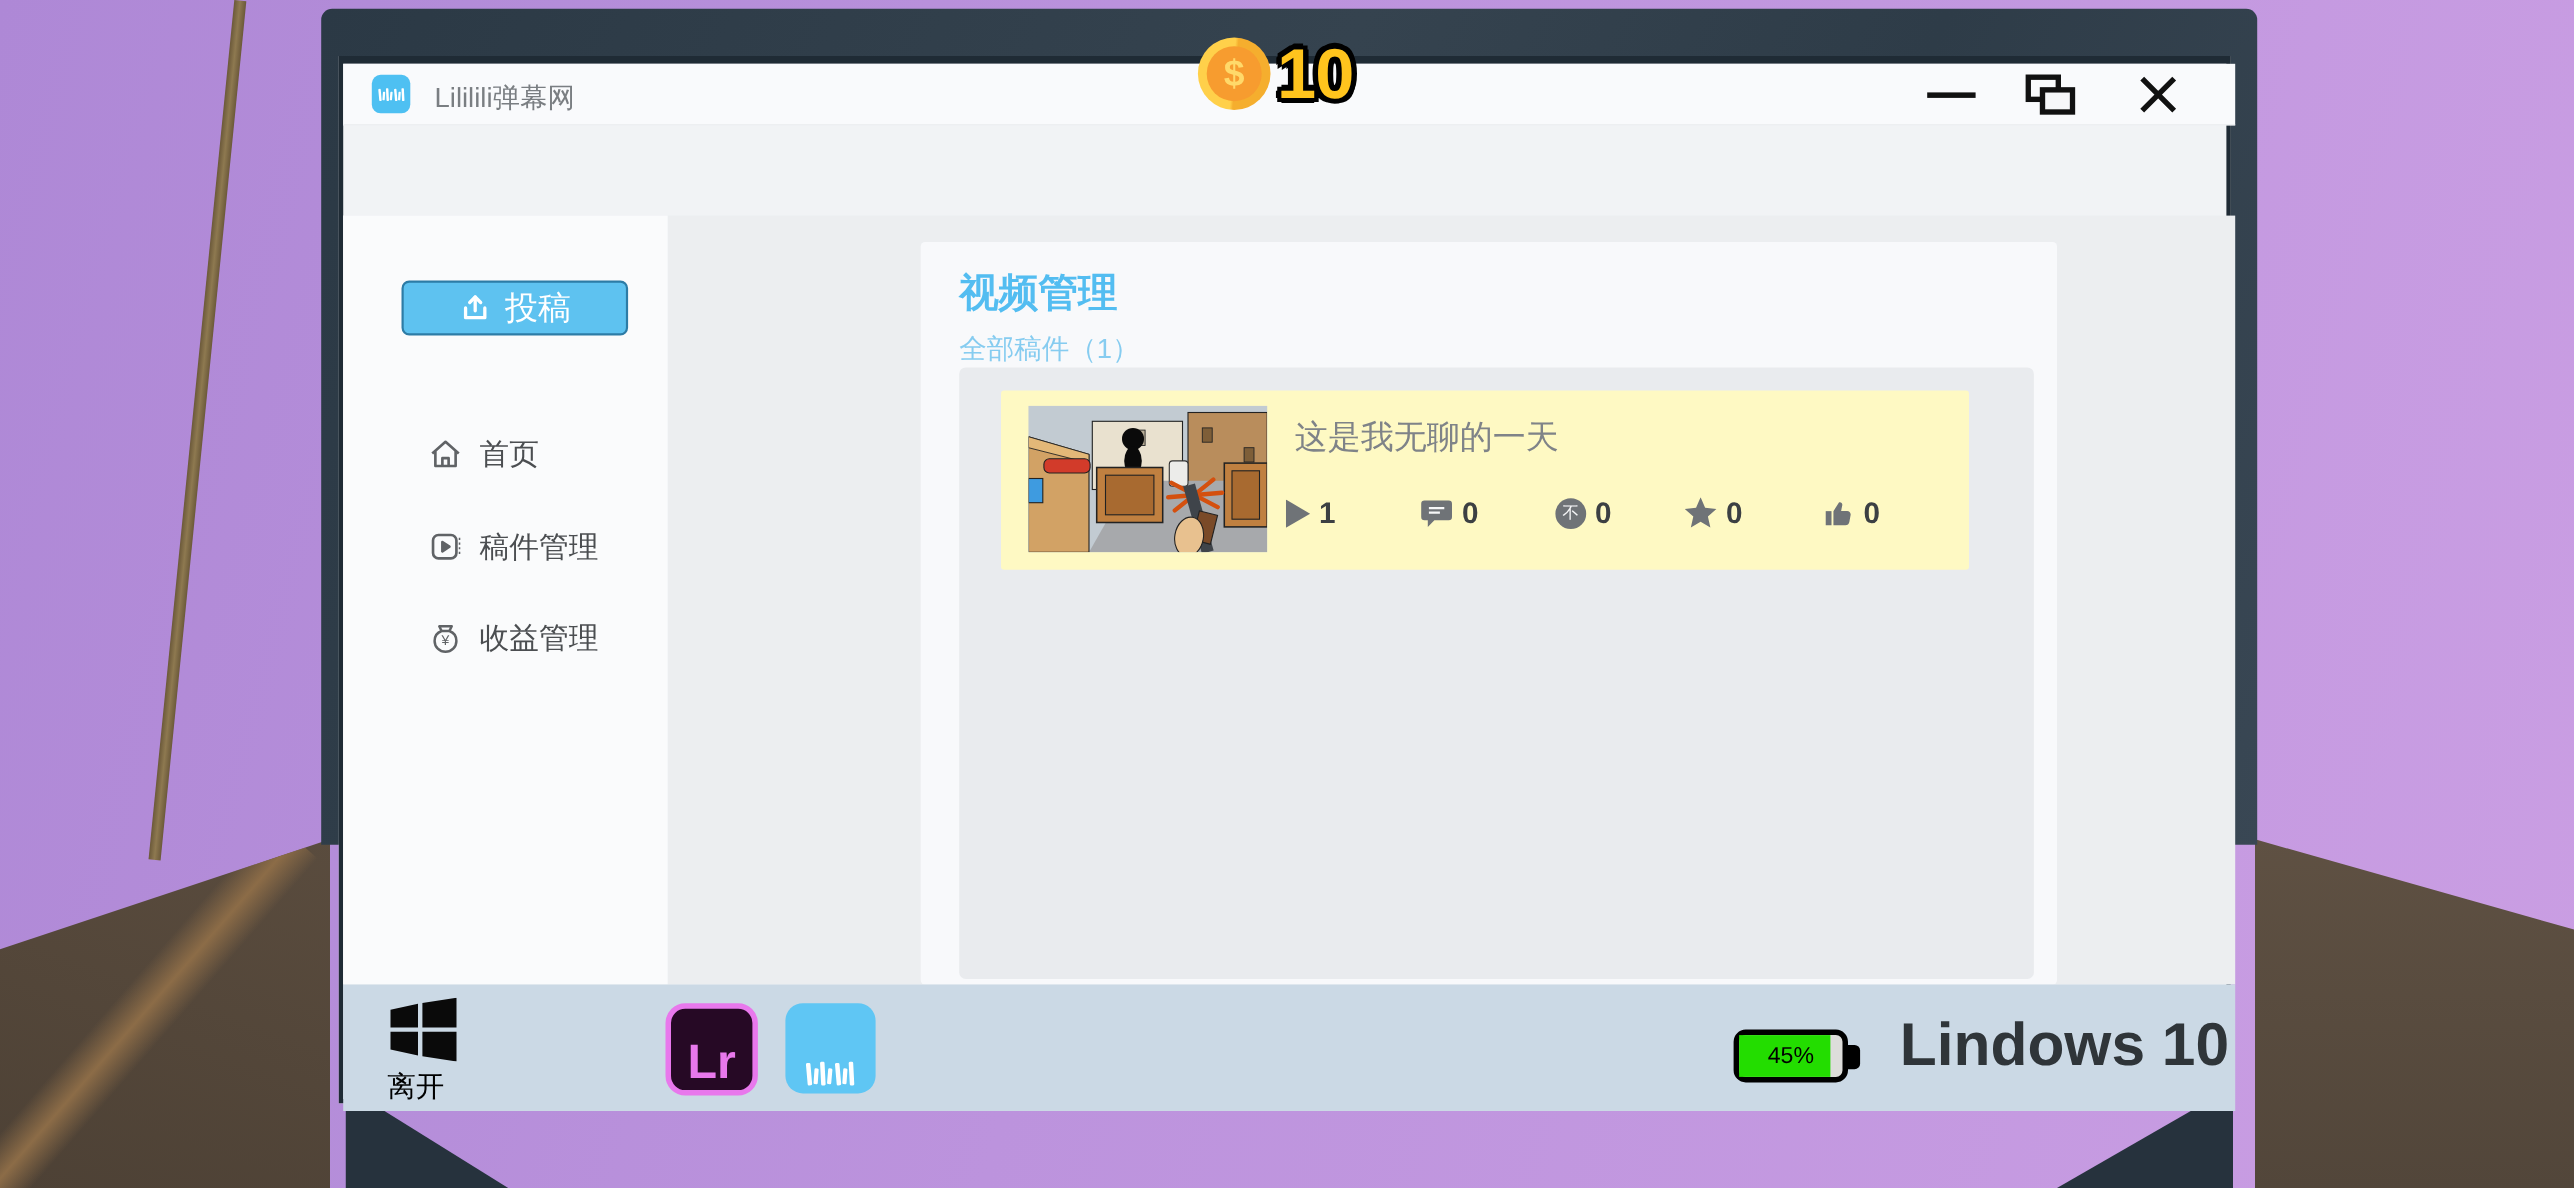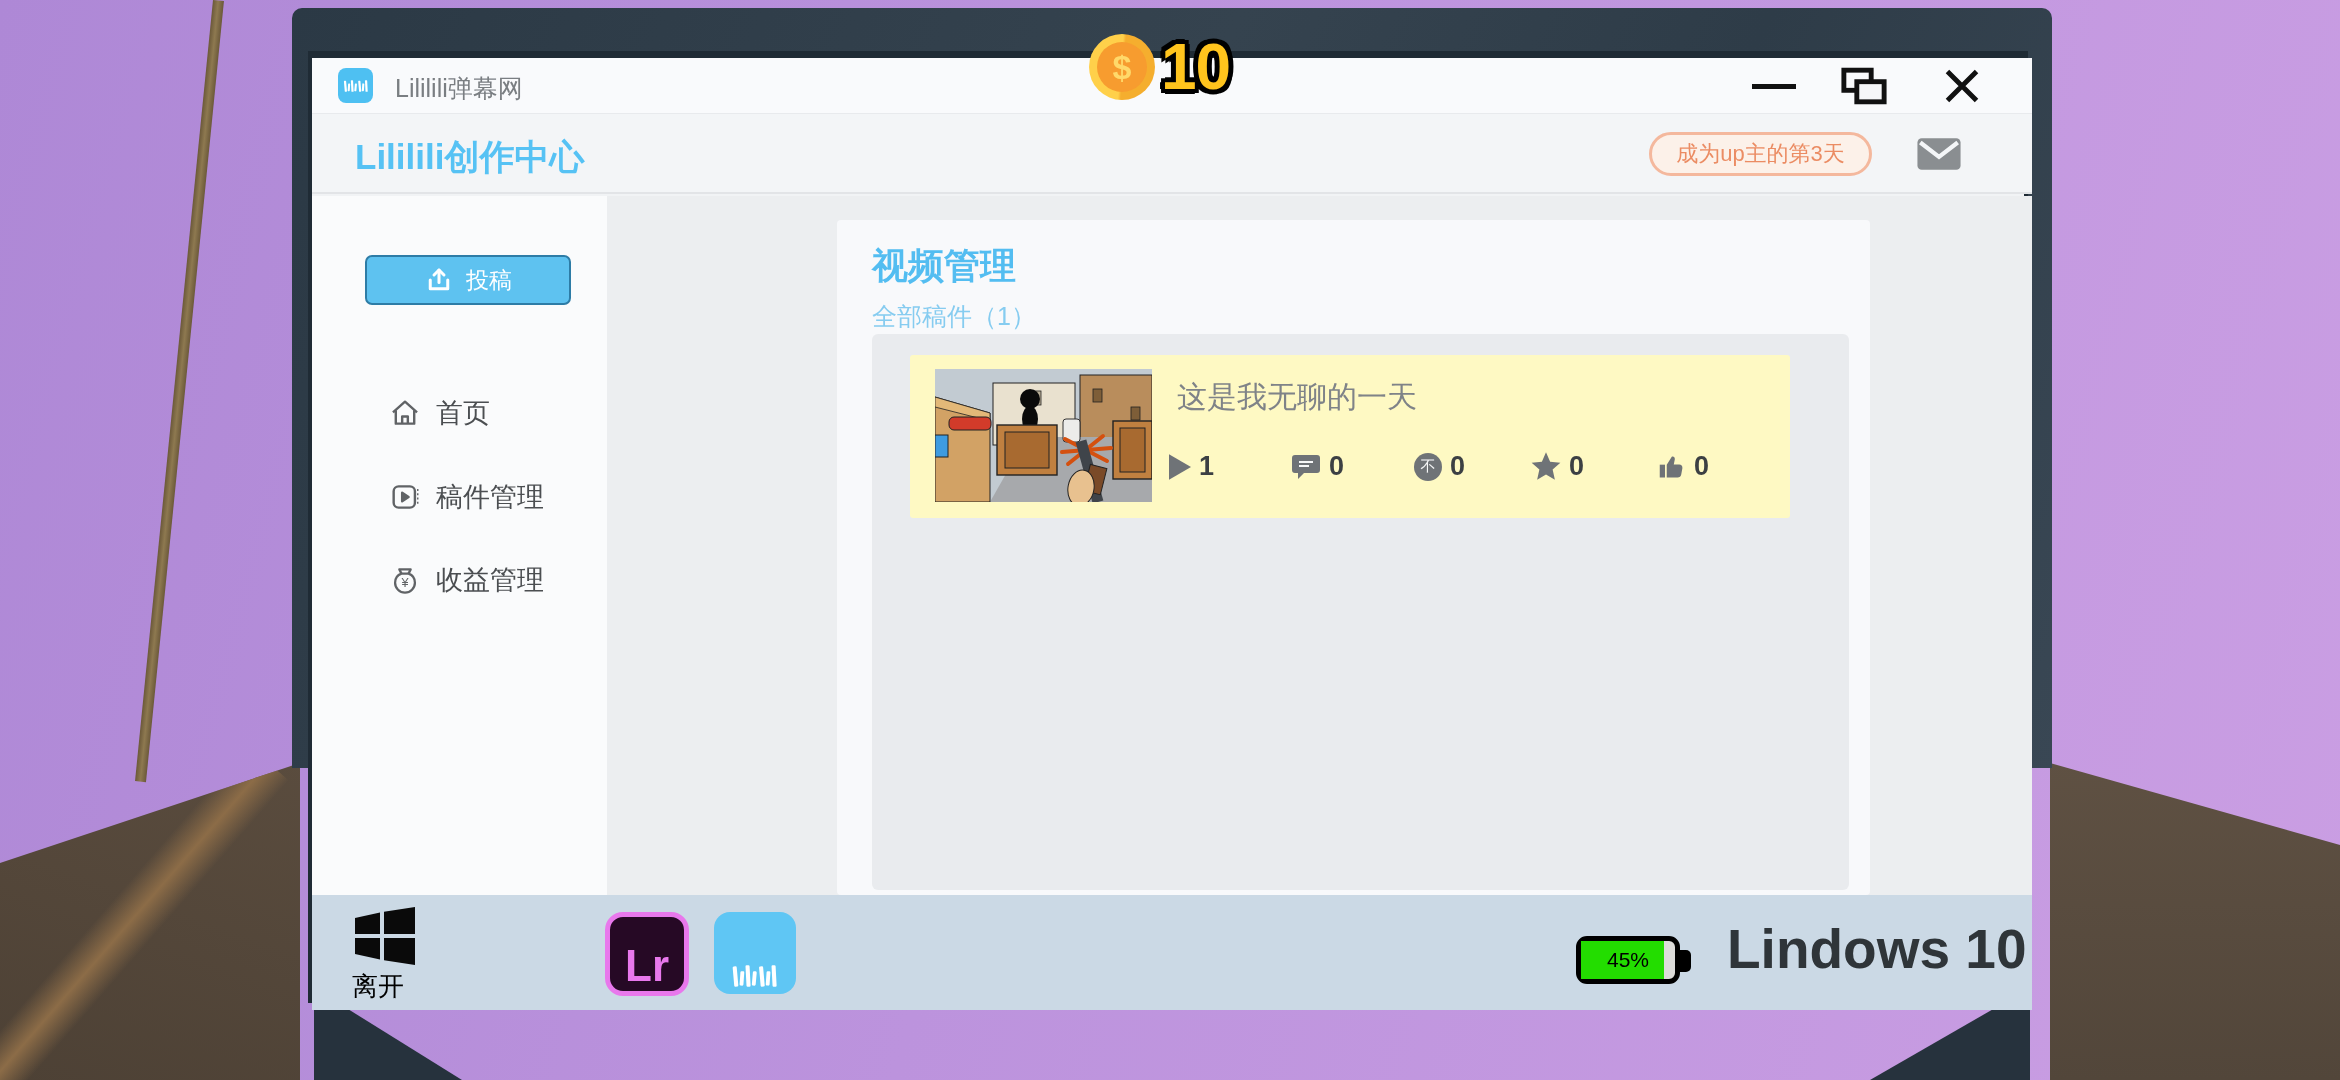--- a/index.html
+++ b/index.html
@@ -51,21 +51,21 @@
   .header h1 { position:absolute; left:43px; top:20px; font-size:35px; font-weight:bold; color:#56C2F4; }
   .badge { position:absolute; left:1337px; top:18px; width:223px; height:44px; border-radius:22px;
            background:#FCF1E9; border:3px solid #F4B89D; color:#EB8C63; font-size:22px;
            display:flex; align-items:center; justify-content:center; }
   .mail { position:absolute; left:1604px; top:20px; width:46px; height:40px; cursor:pointer; }
 
   
   .winbody { position:absolute; left:0; top:138px; width:1720px; height:699px; background:#ECEEF0; }
   .sidebar { position:absolute; left:0; top:0; width:295px; height:699px; background:#FAFBFC; }
   .upload-btn { position:absolute; left:53px; top:59px; width:206px; height:50px; border-radius:7px;
-           background:#5EC2F0; border:2px solid #2D7CA6; color:#fff; font-size:23px;
+           background:#5EC2F0; border:2px solid #2D7CA6; color:#fff; font-size:30px;
            display:flex; align-items:center; justify-content:center; gap:12px; cursor:pointer; }
   .nav-item { position:absolute; left:76px; height:44px; display:flex; align-items:center; gap:14px;
            font-size:27px; color:#4B4E51; cursor:pointer;margin-top:28px; }
   .nav-0 { top:167px; } .nav-1 { top:251px;text-align:right; } .nav-2 { top:334px; }
 
   .main { position:absolute; left:295px; top:0; width:1425px; height:699px;margin-left:22px; }
   .panel { position:absolute; left:208px; top:24px; width:1033px; height:675px; background:#F8F9FB; border-radius:4px; }
   .panel h2 { position:absolute; left:35px; top:22px; font-size:36px; font-weight:bold; color:#53BDF1; }
   .panel .sub { position:absolute; left:35px; top:80px; font-size:25px; color:#86CCF0; }
   .list-box { position:absolute; left:35px; top:114px; width:977px; height:556px; background:#E9EBEE; border-radius:6px; }
@@ -144,30 +144,20 @@
             <rect x="11" y="10" width="19" height="14" fill="#F6F7F9" stroke="#111" stroke-width="3.4"></rect>
           </svg>
         </div>
         <div class="ctl ctl-close">
           <svg width="38" height="38" viewBox="0 0 34 34">
             <path d="M4 4 L30 30 M30 4 L4 30" stroke="#111" stroke-width="4.4" fill="none"></path>
           </svg>
         </div>
       </div>
 
-      <div class="header">
-        <h1>Lililili创作中心</h1>
-        <div class="badge">成为up主的第3天</div>
-        <div class="mail">
-          <svg width="46" height="40" viewBox="0 0 32 26">
-            <rect x="1" y="2" width="30" height="22" rx="3" fill="#8A8E91"></rect>
-            <path d="M3 5 L16 15 L29 5" stroke="#F4F6F8" stroke-width="3" fill="none"></path>
-          </svg>
-        </div>
-      </div>
 
       <div class="winbody">
         <aside class="sidebar">
           <button class="upload-btn">
             <svg width="30" height="30" viewBox="0 0 24 24">
               <g stroke="#fff" stroke-width="2.4" fill="none" stroke-linecap="round" stroke-linejoin="round">
                 <path d="M12 14 V4"></path>
                   <path d="M8 8 L12 4 L16 8"></path>
                   <path d="M5 12 V19 H19 V12"></path>
               </g>

